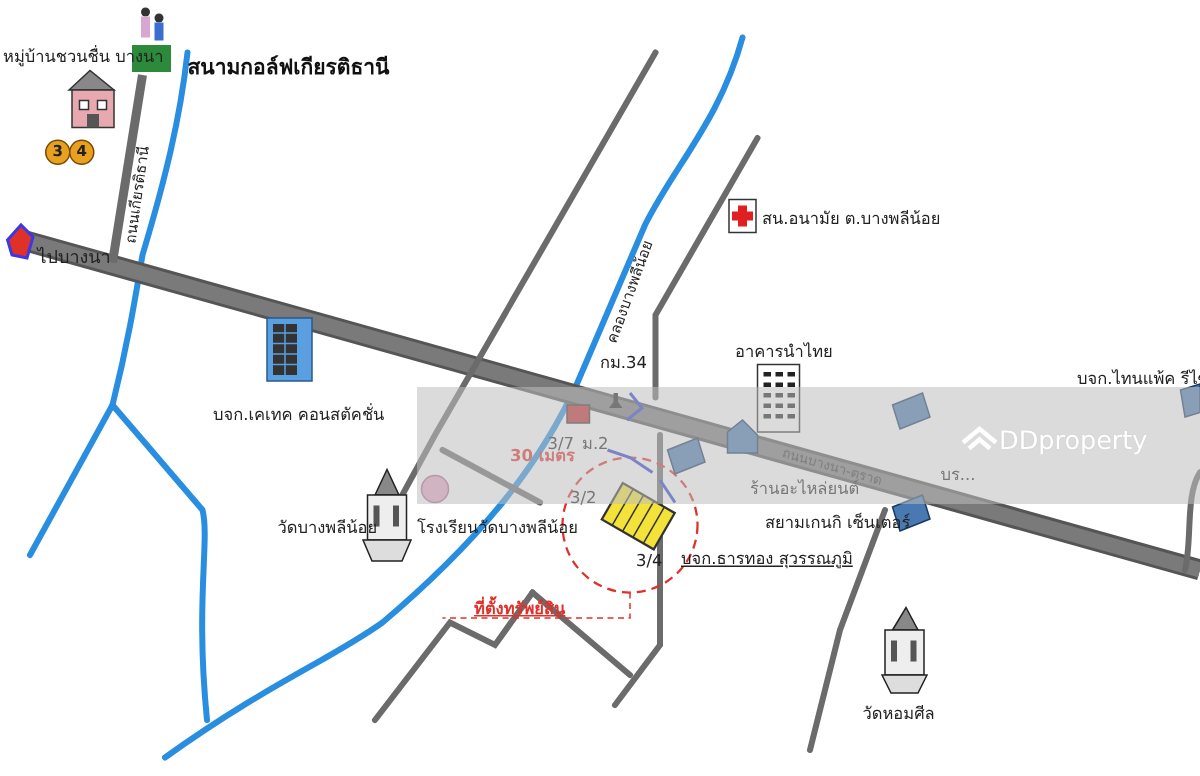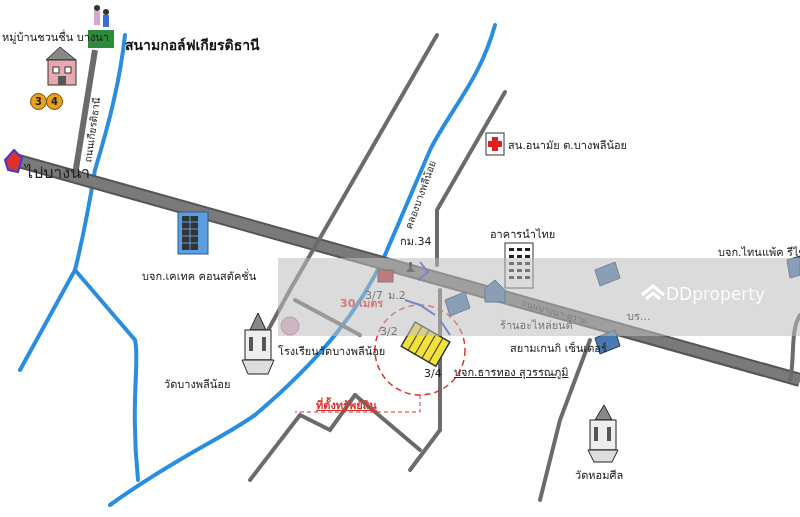--- a/index.html
+++ b/index.html
@@ -142,29 +142,29 @@
     <path d="M405 300 L420 305 L435 315"></path>
     <path d="M440 320 L450 335"></path>
   </g>
 </svg>
 
 <div class="lbl big" style="left:125px;top:22px;margin-top:16px;">สนามกอล์ฟเกียรติธานี</div>
 <div class="lbl" style="left:2px;top:32px;">หมู่บ้านชวนชื่น บางนา</div>
 <div class="badge" style="left:30px;top:93px;">3</div>
 <div class="badge" style="left:46px;top:93px;">4</div>
 <div class="lbl" style="left:60px;top:125px;transform:rotate(-82deg);font-size:10px;">ถนนเกียรติธานี</div>
-<div class="lbl" style="left:25px;top:165px;font-size:16px;">ไปบางนา</div>
+<div class="lbl" style="left:25px;top:165px;font-size:12px;">ไปบางนา</div>
 <div class="lbl" style="left:508px;top:140px;">สน.อนามัย ต.บางพลีน้อย</div>
 <div class="lbl" style="left:385px;top:190px;transform:rotate(-70deg);font-size:10px;">คลองบางพลีน้อย</div>
 <div class="lbl" style="left:400px;top:236px;">กม.34</div>
 <div class="lbl" style="left:490px;top:229px;">อาคารนำไทย</div>
 <div class="lbl" style="left:142px;top:271px;">บจก.เคเทค คอนสตัคชั่น</div>
 <div class="lbl" style="left:718px;top:247px;">บจก.ไทนแพ้ค รีไซร์ดิ้ง</div>
 <div class="lbl" style="left:627px;top:311px;">บร...</div>
-<div class="lbl" style="left:164px;top:346px;margin-top:33px;">วัดบางพลีน้อย</div>
+<div class="lbl" style="left:185px;top:346px;">วัดบางพลีน้อย</div>
 <div class="lbl" style="left:278px;top:346px;">โรงเรียนวัดบางพลีน้อย</div>
 <div class="lbl red" style="left:340px;top:298px;">30 เมตร</div>
 <div class="lbl" style="left:365px;top:290px;">3/7</div>
 <div class="lbl" style="left:388px;top:290px;">ม.2</div>
 <div class="lbl" style="left:380px;top:326px;">3/2</div>
 <div class="lbl" style="left:424px;top:368px;">3/4</div>
 <div class="lbl red ul" style="left:316px;top:400px;">ที่ตั้งทรัพย์สิน</div>
 <div class="lbl" style="left:500px;top:320px;">ร้านอะไหล่ยนต์</div>
 <div class="lbl" style="left:510px;top:343px;">สยามเกนกิ เซ็นเตอร์</div>
 <div class="lbl ul" style="left:454px;top:367px;">บจก.ธารทอง สุวรรณภูมิ</div>

